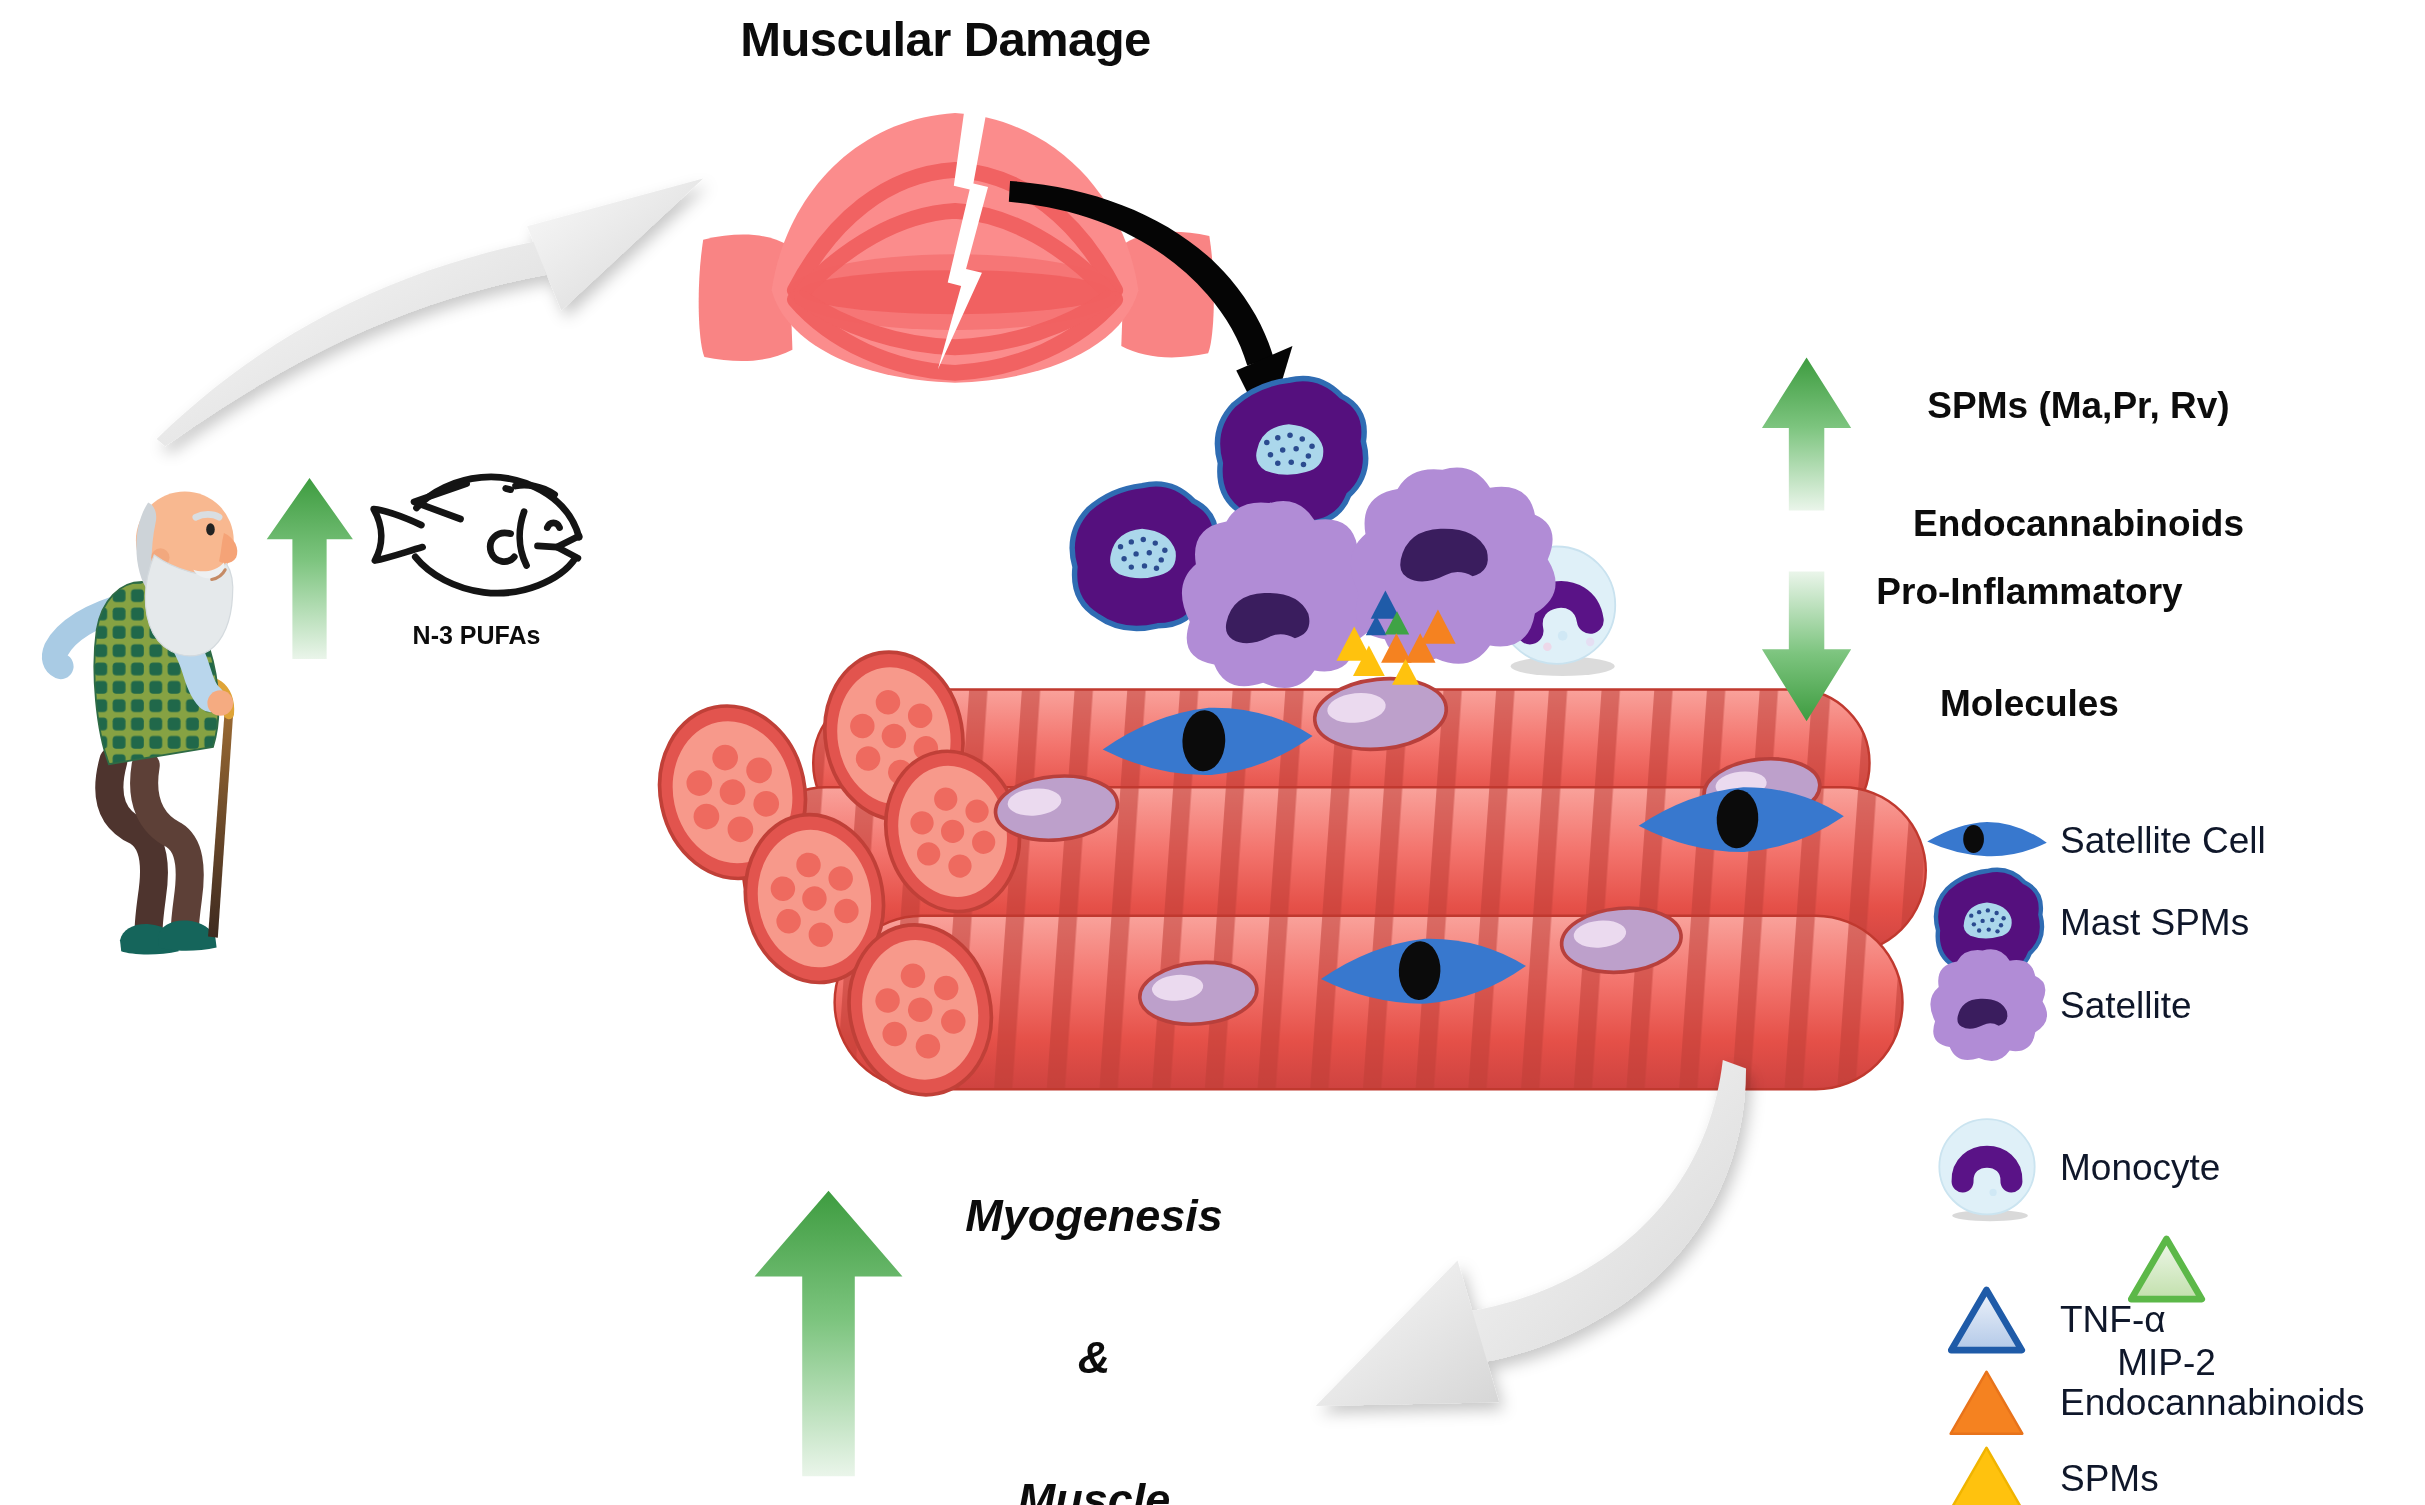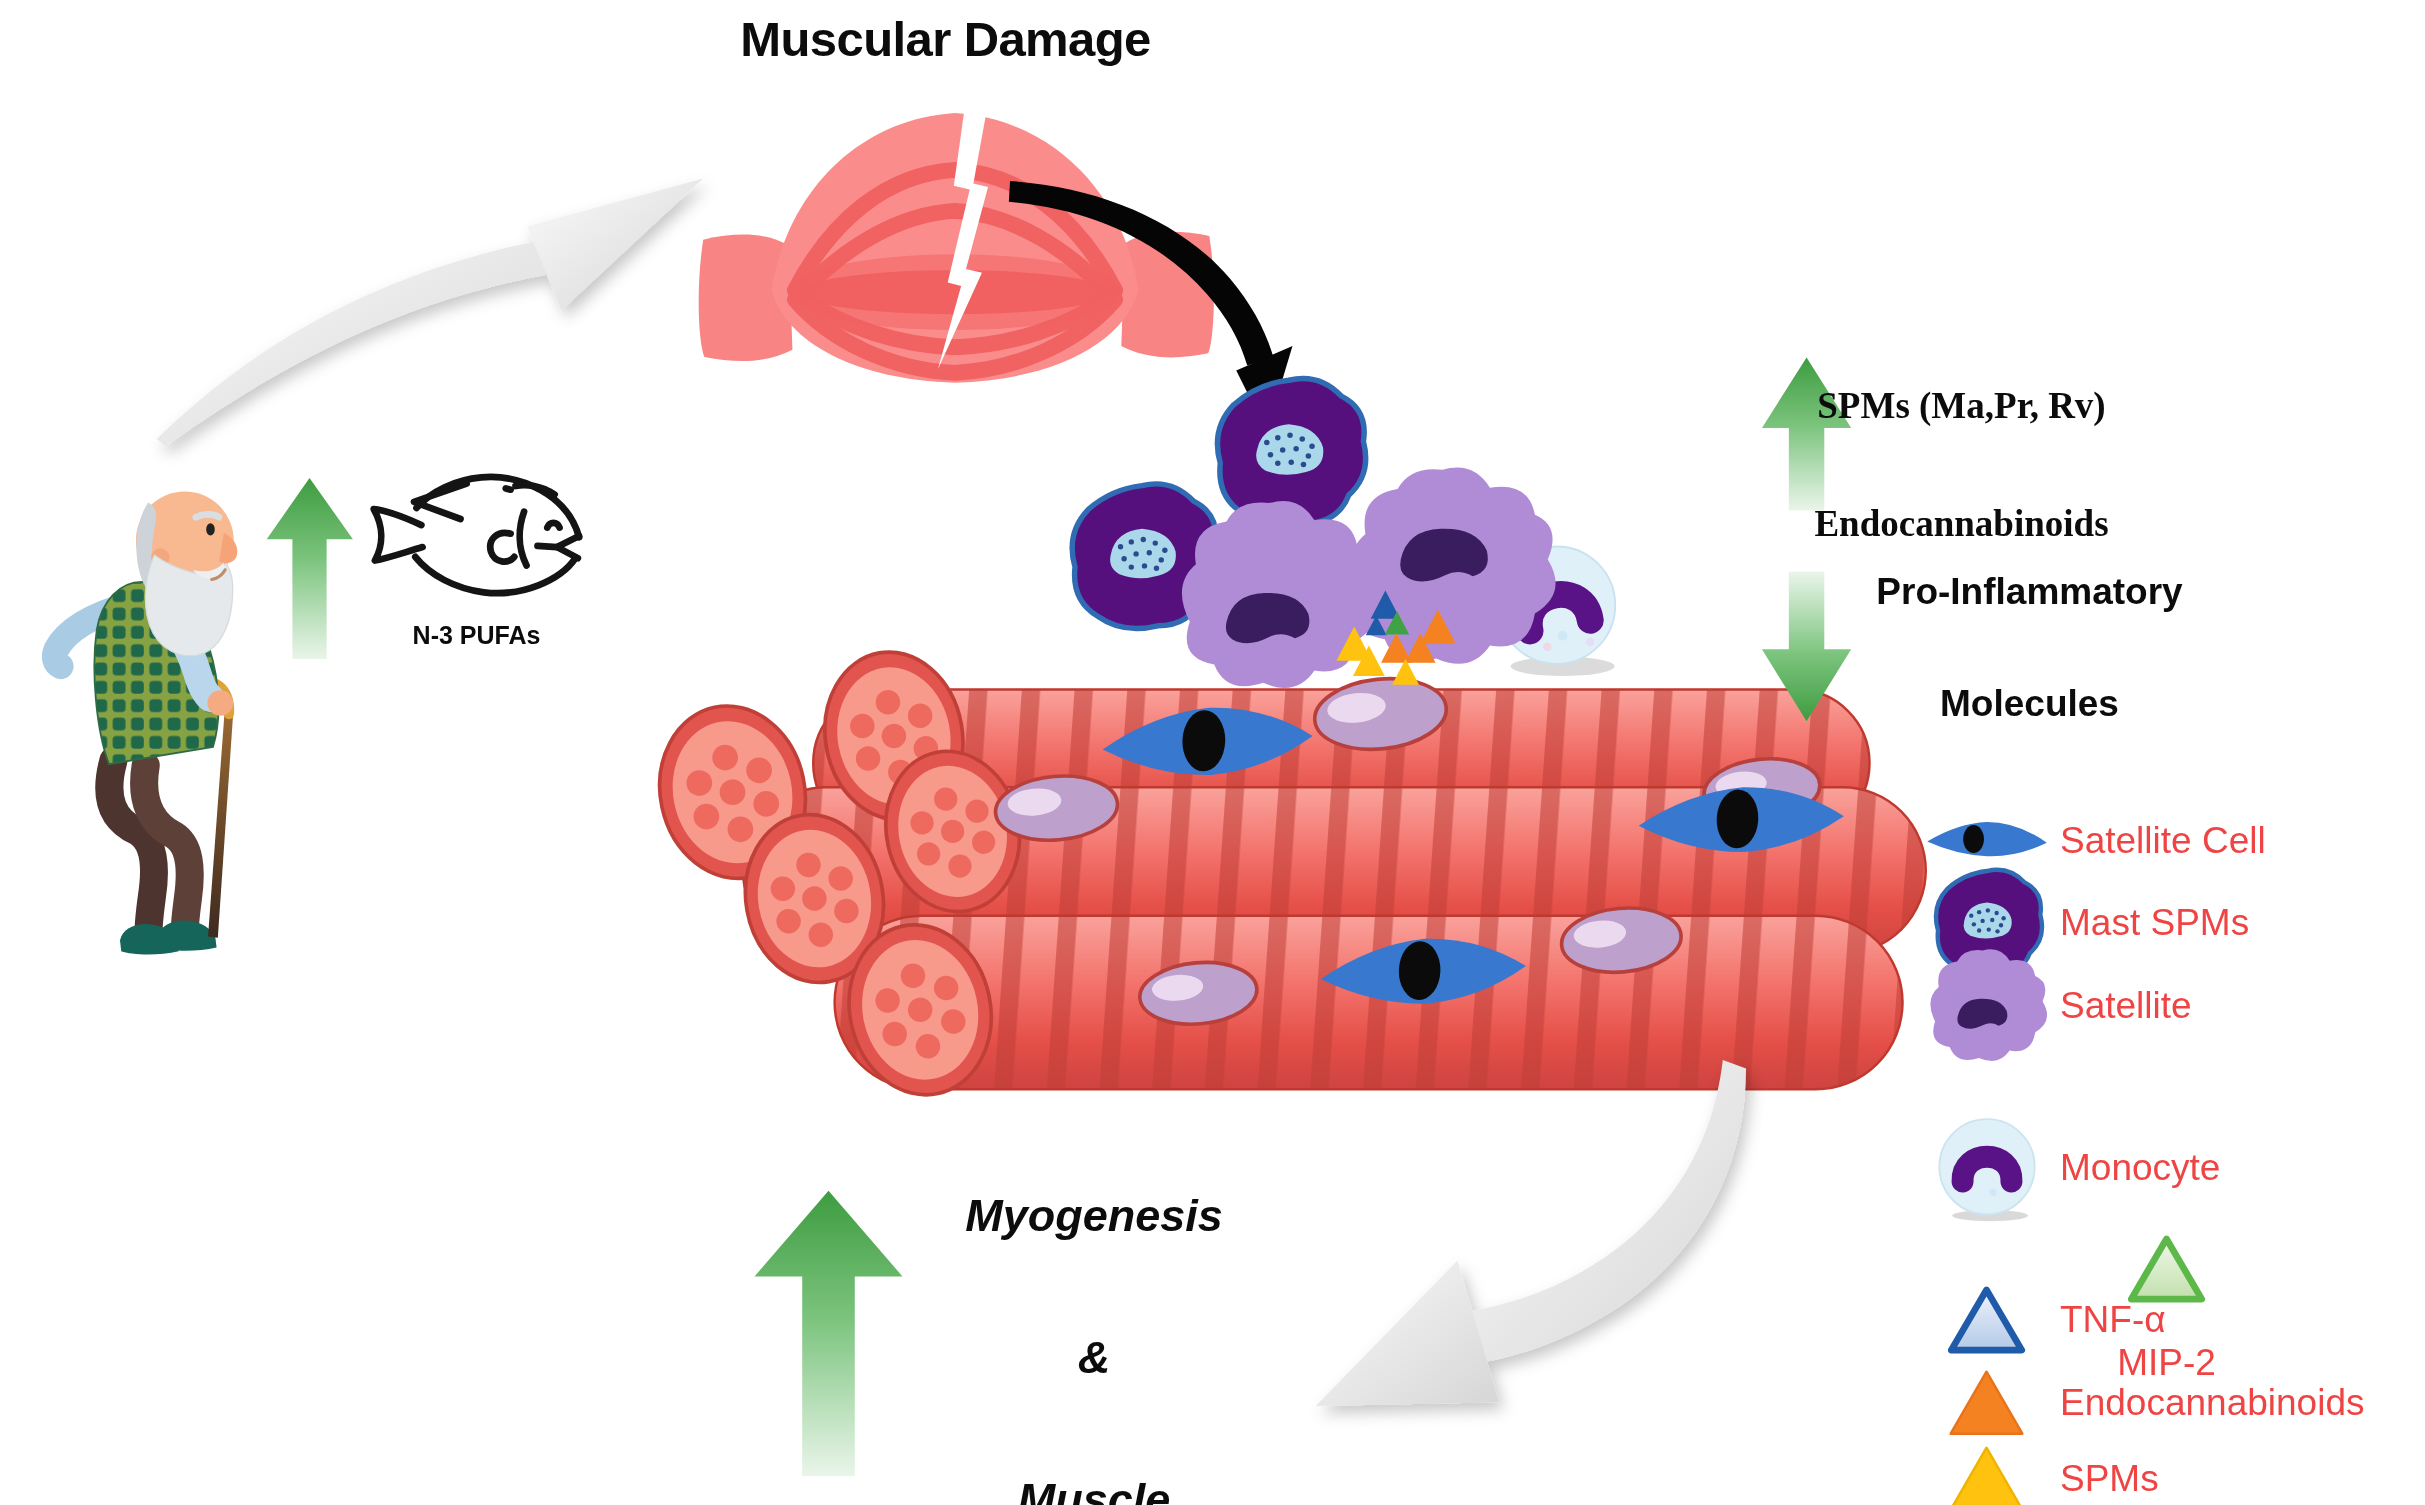--- a/index.html
+++ b/index.html
@@ -8,21 +8,21 @@
   #scene{position:absolute;left:0;top:0;width:2426px;height:1505px;}
   .txt{position:absolute;white-space:pre-line;}
   .title{font-size:49px;font-weight:700;line-height:56px;text-align:center;color:#0c0c0c;letter-spacing:-0.6px;}
   .blabel{font-weight:700;text-align:center;color:#0c0c0c;}
   .n3{font-size:25px;line-height:39px;}
   .spms{font-size:37px;line-height:59px;}
   .proinf{font-size:37px;line-height:56px;}
   .myo{font-size:45px;line-height:71px;font-style:italic;}
   .legend-row{position:absolute;left:1913px;width:507px;height:104px;display:flex;align-items:center;}
   .legend-icon{width:147px;display:flex;justify-content:center;align-items:center;flex:0 0 147px;}
-  .legend-label{font-size:37px;color:#ef4444;}
+  .legend-label{font-size:37px;color:#0f172a;}
 </style>
 </head>
 <body>
 
 <div id="figure">
 
 <svg id="scene" viewBox="0 0 3968 2462">
   <defs>
     <linearGradient id="greenUpGrad" x1="0" y1="0" x2="0" y2="1">
       <stop offset="0" style="stop-color:var(--arrow-green,#3e9c40)"></stop>
@@ -336,21 +336,21 @@
     <polygon points="2384,2062 2452,2294 2152,2300" fill="url(#grayGrad)"></polygon>
   </g>
 
   <polygon points="1355,1948 1476,2088 1398,2088 1398,2415 1312,2415 1312,2088 1234,2088" fill="url(#greenUpGrad)"></polygon>
 </svg>
 
 <div class="txt title" style="left:701px;top:11px;width:489px;">Muscular Damage</div>
 
 <div class="txt blabel n3" style="left:342px;top:616px;width:269px;">N-3 PUFAs</div>
 
-<div class="txt blabel spms" style="left:1772px;top:376px;width:379px;font-family:Liberation Serif, serif;"><span>SPMs (Ma,Pr, Rv)</span><br>
+<div class="txt blabel spms" style="left:1889px;top:376px;width:379px;"><span>SPMs (Ma,Pr, Rv)</span><br>
 <span>Endocannabinoids</span></div>
 
 <div class="txt blabel proinf" style="left:1852px;top:564px;width:355px;"><span>Pro-Inflammatory</span><br>
 <span>Molecules</span></div>
 
 <div class="txt blabel myo" style="left:880px;top:1180px;width:428px;"><span>Myogenesis</span><br>
 <span>&amp;</span><br>
 <span>Muscle</span><br>
 </div>
 

